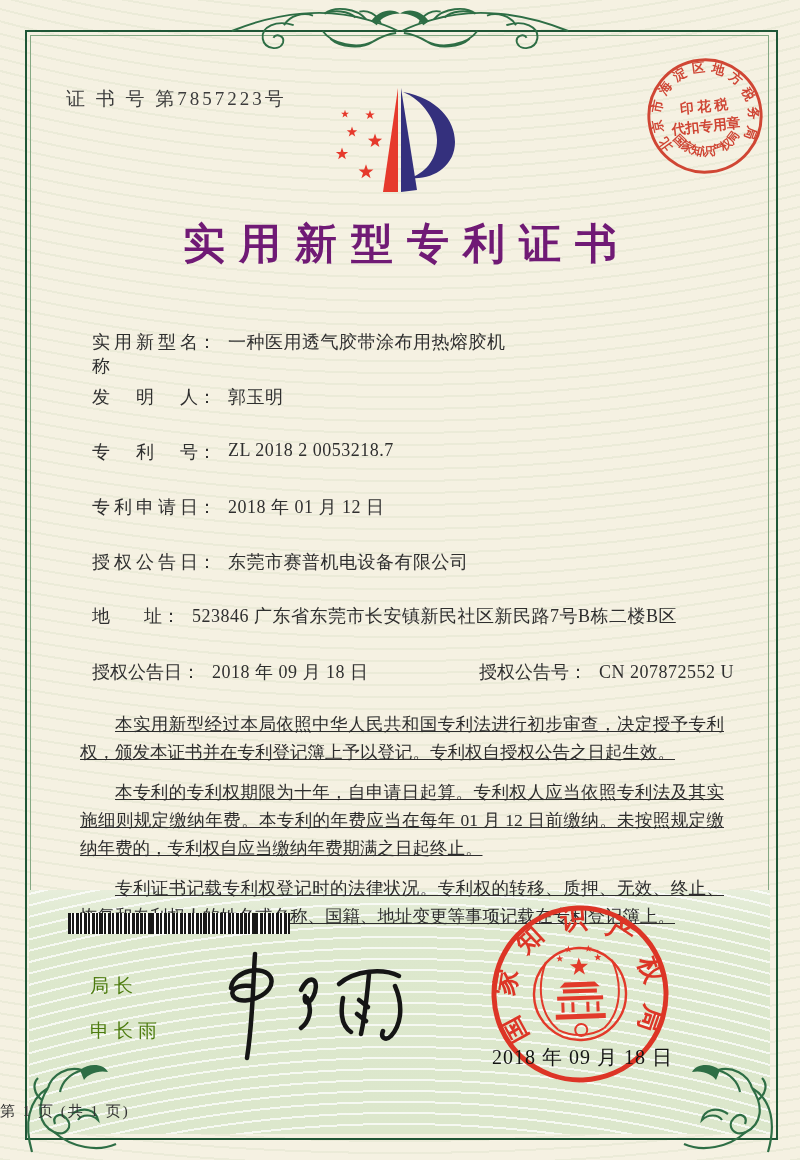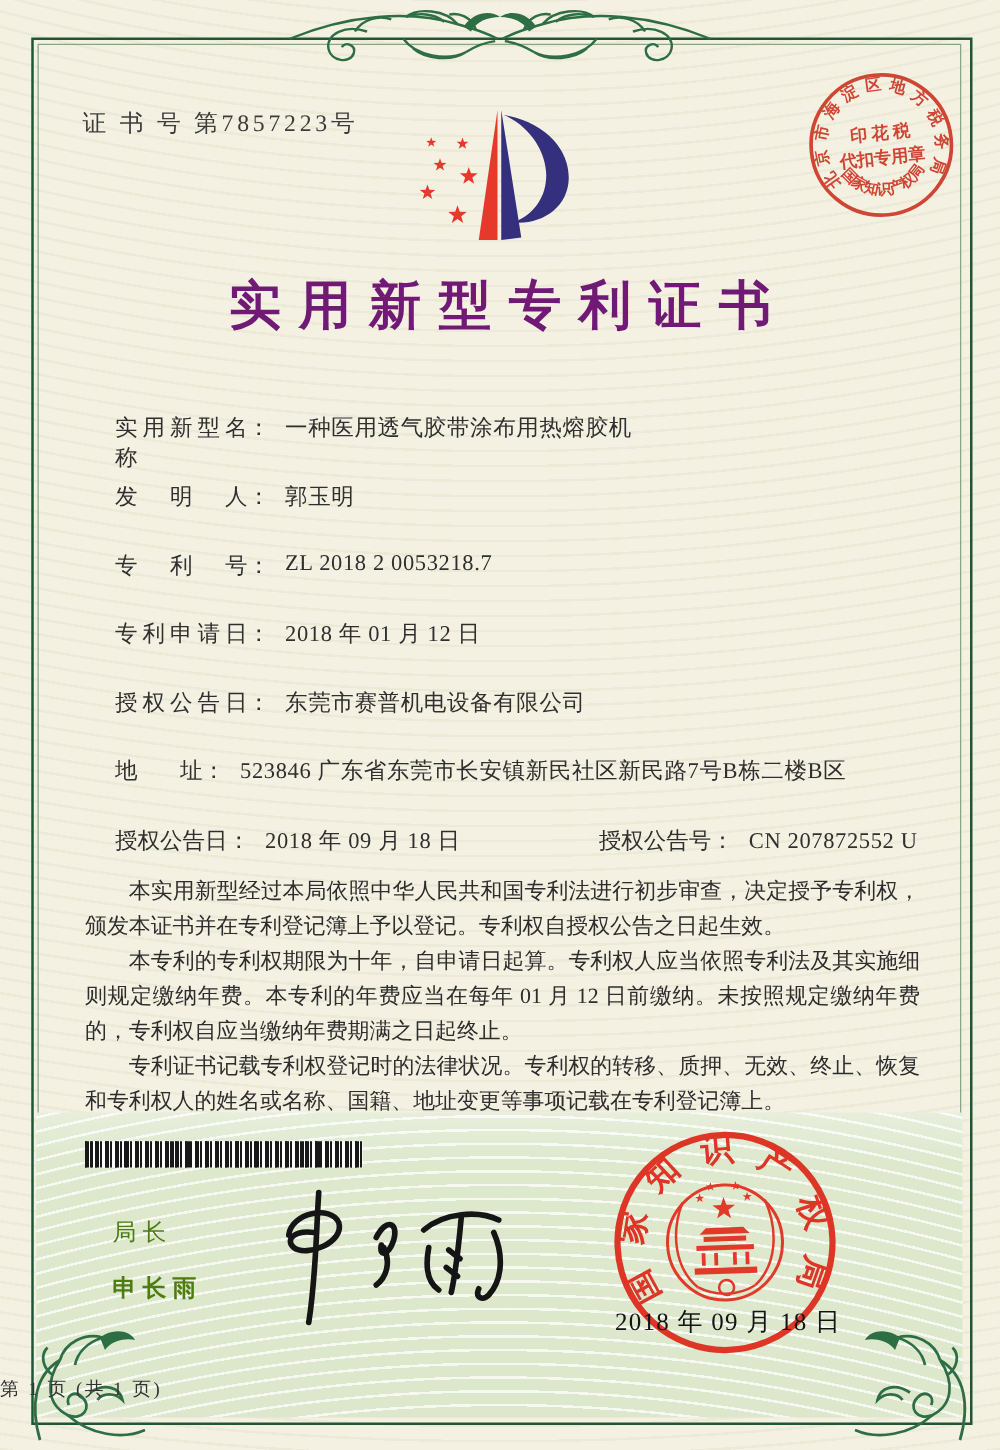--- a/index.html
+++ b/index.html
@@ -49,31 +49,31 @@
   }
   .flabel.narrow{width:70px;}
   .fcolon{display:inline-block;vertical-align:top;}
   .fvalue{display:inline;margin-left:12px;letter-spacing:0.5px;}
   .frow.addr{width:592px;line-height:28px;}
   .grant-right{position:absolute;left:387px;top:0;text-align:right;}
   .body-text{
     position:absolute;left:68px;top:698px;width:668px;
     font-size:17.5px;line-height:28px;color:#2d2d2d;text-align:justify;
   }
-  .body-text p{margin:0;text-indent:2em;}
+  .body-text p{margin:12px;text-indent:2em;text-decoration:underline;}
   .barcode{
     position:absolute;left:68px;top:913px;width:222px;height:21px;
     background:
       repeating-linear-gradient(90deg, transparent 0 5px, #181818 5px 6px, transparent 6px 13px),
       repeating-linear-gradient(90deg, #181818 0 2px, transparent 2px 4px),
       repeating-linear-gradient(90deg, #181818 0 3px, rgba(255,255,255,0.9) 3px 8px),
       #f3f1e6;
   }
   .officer{position:absolute;left:90px;top:973px;font-size:19px;color:#4d7c0f;letter-spacing:5px;}
-  .officer .name{position:absolute;left:0;top:45px;white-space:nowrap;font-weight:bold;}
+  .officer .name{position:absolute;left:0;top:45px;white-space:nowrap;}
   .signature{position:absolute;left:205px;top:946px;width:210px;height:118px;}
   .seal{position:absolute;left:485px;top:899px;width:190px;height:190px;transform:rotate(-2deg);}
   .seal-date{
     position:absolute;left:492px;top:1044px;width:180px;text-align:center;
     font-size:20px;color:#141414;letter-spacing:1px;white-space:nowrap;
   }
   .tax-stamp{position:absolute;left:641px;top:52px;width:128px;height:128px;transform:rotate(-6deg);}
   .footer{
     position:absolute;left:0;top:1102px;width:800px;text-align:left;
     font-size:15px;color:#333;letter-spacing:2px;

